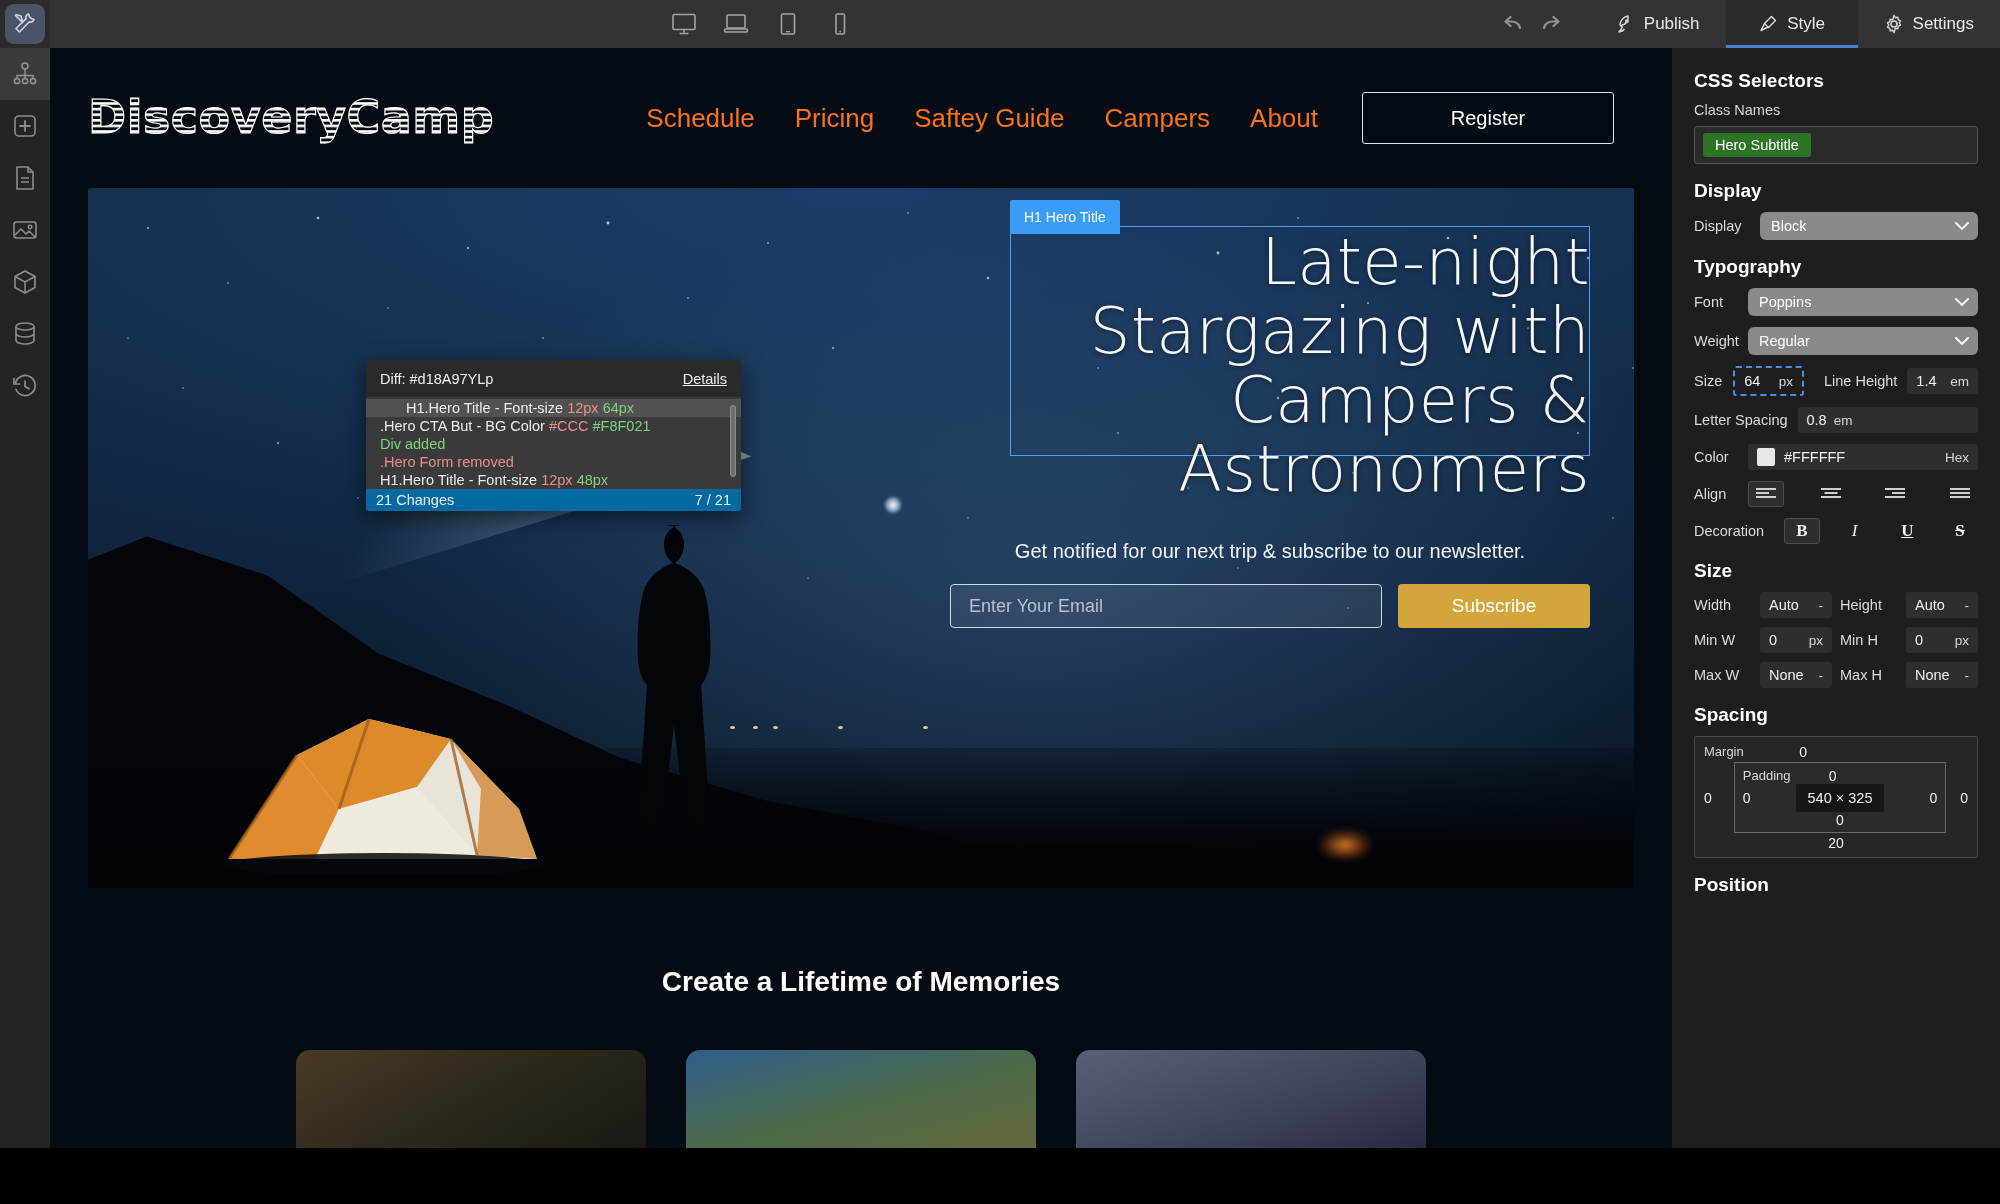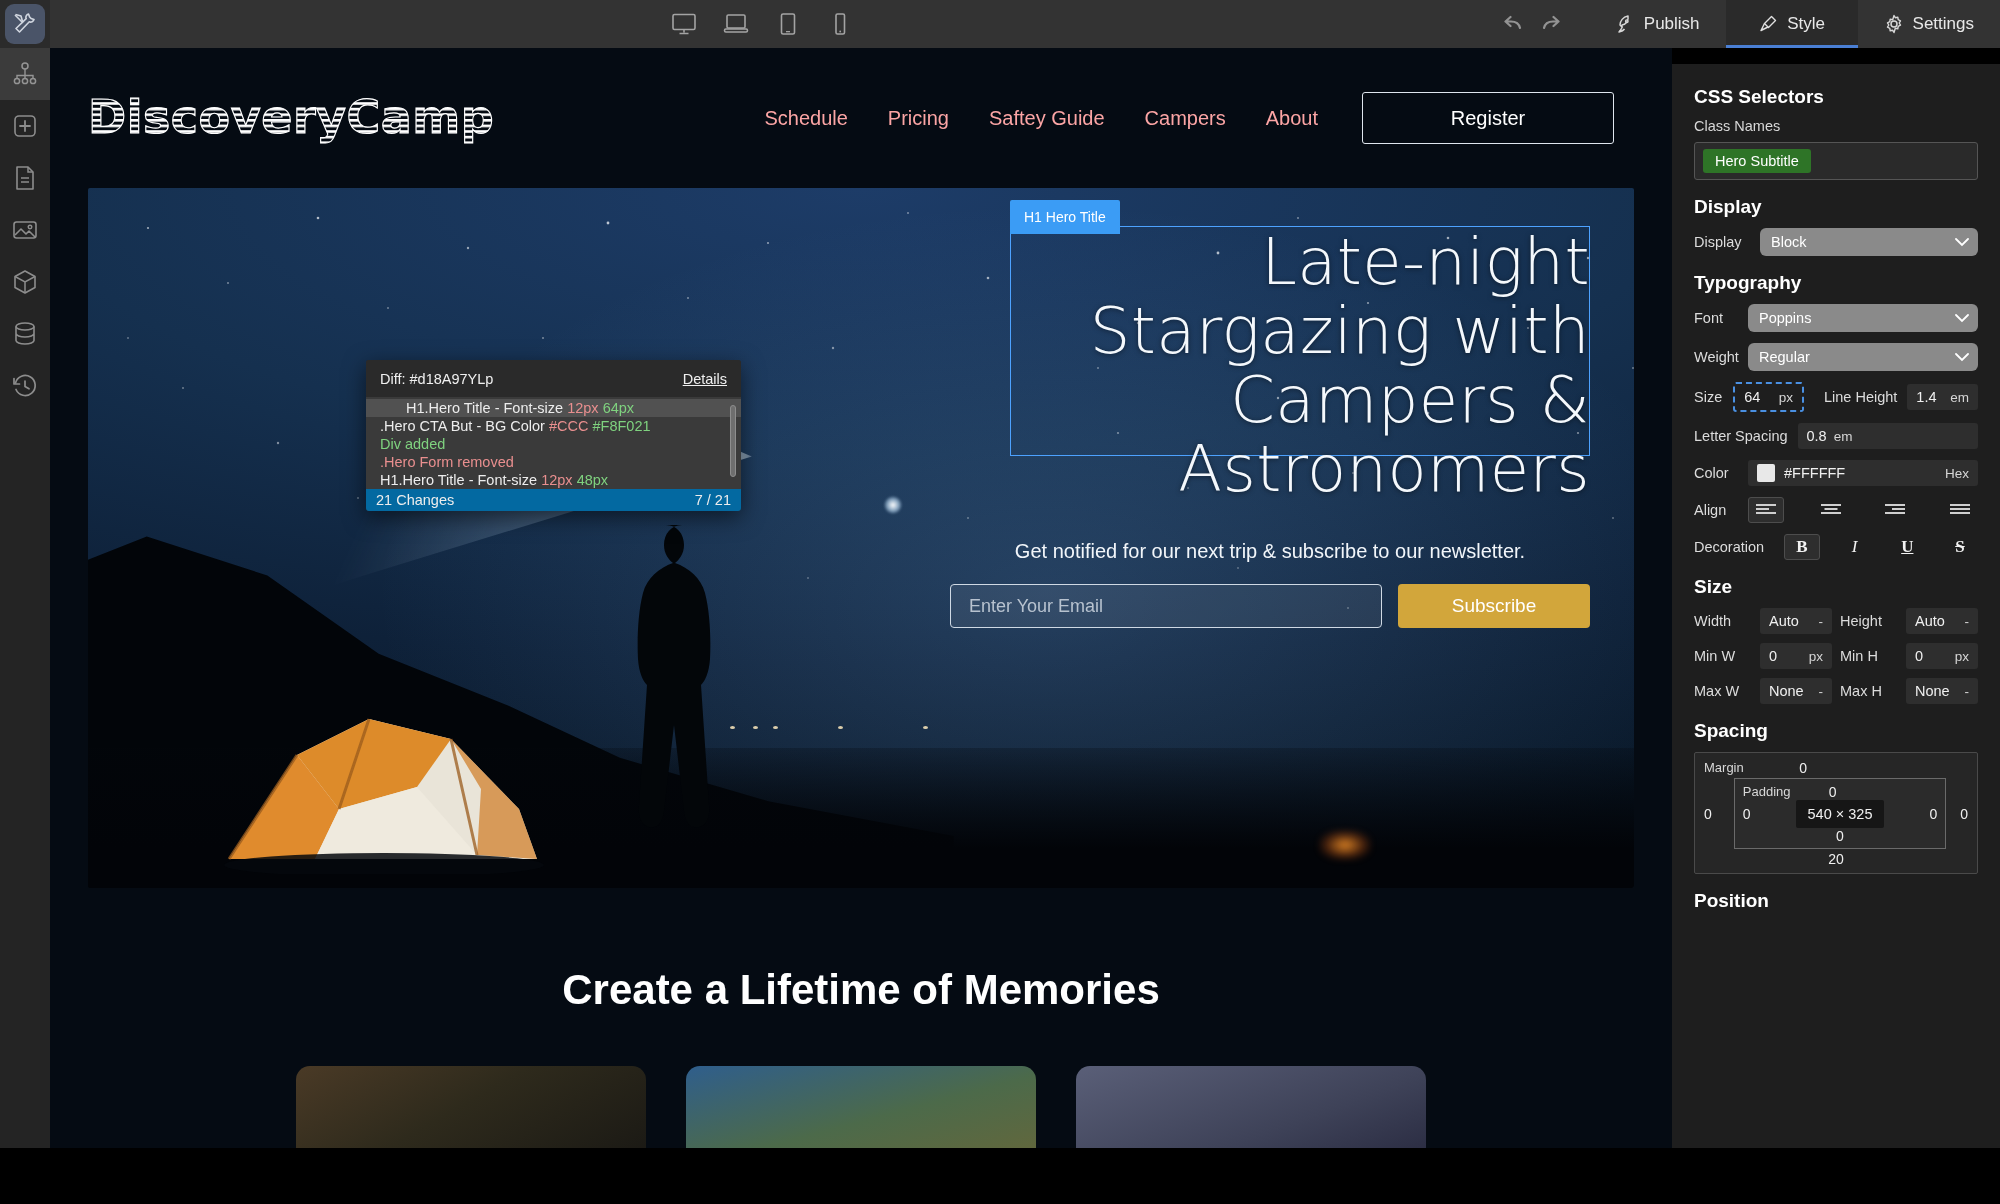--- a/index.html
+++ b/index.html
@@ -59,21 +59,21 @@
   }
 
   
   .site-nav {
     height: 140px; display: flex; align-items: center;
     padding: 0 38px 0 38px; gap: 0;
   }
   .logo { width: 470px; height: 54px; flex: none; }
   .logo svg { display:block; }
   .nav-links { flex: 1; display: flex; justify-content: flex-end; align-items: center; gap: 40px; padding-right: 44px;}
-  .nav-link { color: #fca5a5; font-size: 20px; cursor: pointer; white-space: nowrap; }
+  .nav-link { color: #f97316; font-size: 26px; cursor: pointer; white-space: nowrap; }
   .register-btn {
     width: 252px; height: 52px; border: 1px solid #dfe6ee; border-radius: 3px;
     color: #fff; font-size: 20px; display: flex; align-items: center; justify-content: center;
     cursor: pointer; flex: none; margin-right: 20px;
   }
 
   
   .hero {
     position: relative; margin: 0 38px; height: 700px;
     border-radius: 2px; overflow: hidden;
@@ -146,21 +146,21 @@
   .email-input::placeholder { color: #b7c2cf; }
   .subscribe-btn {
     width: 192px; border: none; border-radius: 4px;
     background: #d2a63b; color: #fff; font-size: 19px; cursor: pointer;
     font-family: "Liberation Sans", sans-serif;
   }
 
   
   .sec-title {
     margin-top: 78px; text-align: center; color: #fff;
-    font-size: 42px; font-weight: bold;
+    font-size: 28px; font-weight: bold;
   }
   .cards { margin-top: 52px; display: flex; justify-content: center; gap: 40px; }
   .card { width: 350px; height: 120px; border-radius: 14px 14px 0 0; overflow: hidden; }
   .card.c1 { background: linear-gradient(150deg,#4a3a26 0%, #2e2a1c 42%, #171613 100%); }
   .card.c2 { background: linear-gradient(165deg,#2f5e8c 0%, #4c6a4a 48%, #6b6637 100%); }
   .card.c3 { background: linear-gradient(160deg,#5a5f78 0%, #3e4258 55%, #23243a 100%); }
 
   
   .diff {
     position: absolute; left: 366px; top: 360px; width: 375px;
@@ -185,21 +185,21 @@
     border-radius: 3px; border: 1px solid #8d8d8d; background: #6e6e6e;
   }
   .diff-foot {
     height: 22px; background: #0369a1; display: flex; align-items: center;
     justify-content: space-between; padding: 0 10px; color: #ededed; font-size: 14.5px;
   }
 
   
   .inspector {
     position: absolute; left: 1672px; top: 48px; width: 328px; height: 1100px;
-    background: #1e1e1e; color: #e9e9e9; padding: 18px 22px 0 22px; overflow: hidden; margin-top: 16px;
+    background: #1e1e1e; color: #e9e9e9; padding: 18px 22px 0 22px; overflow: hidden;
   }
   .sec-h { font-size: 19px; font-weight: bold; color: #fff; margin: 16px 0 10px; }
   .sec-h:first-child { margin-top: 4px; }
   .sub-lbl { font-size: 14.5px; color: #d8d8d8; margin-bottom: 8px; }
   .class-box {
     border: 1px solid #555; background: #2a2a2a; border-radius: 3px;
     padding: 6px 8px; margin-bottom: 4px;
   }
   .class-chip {
     display: inline-block; background: #2e7427; color: #fff;

